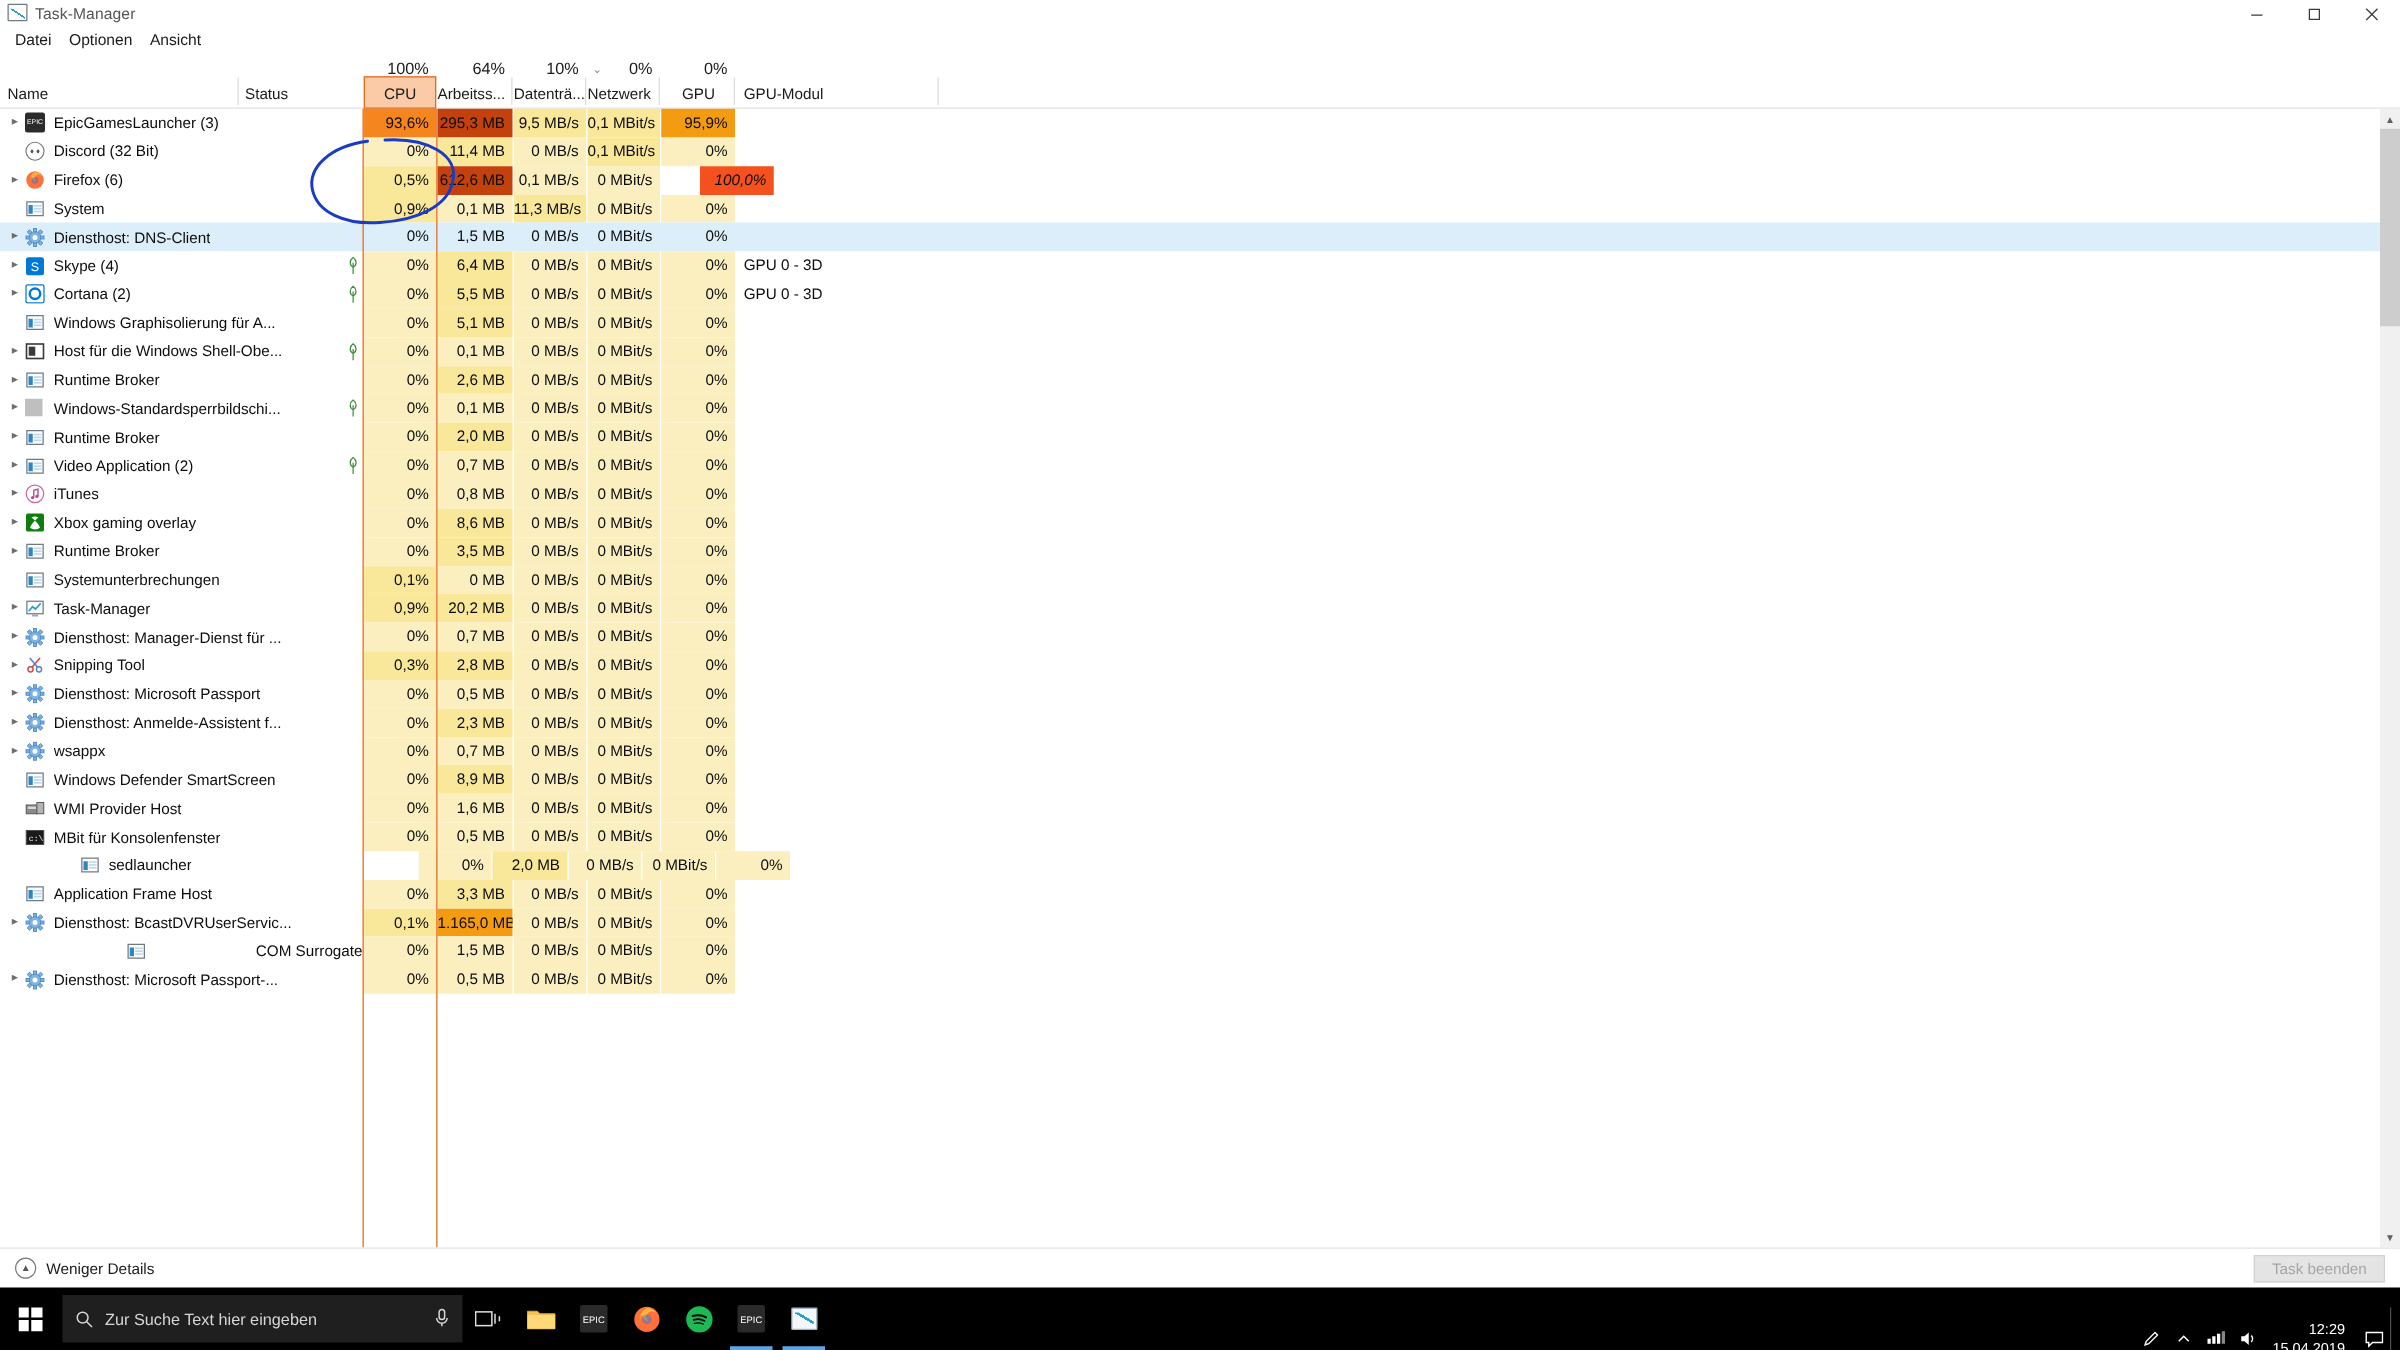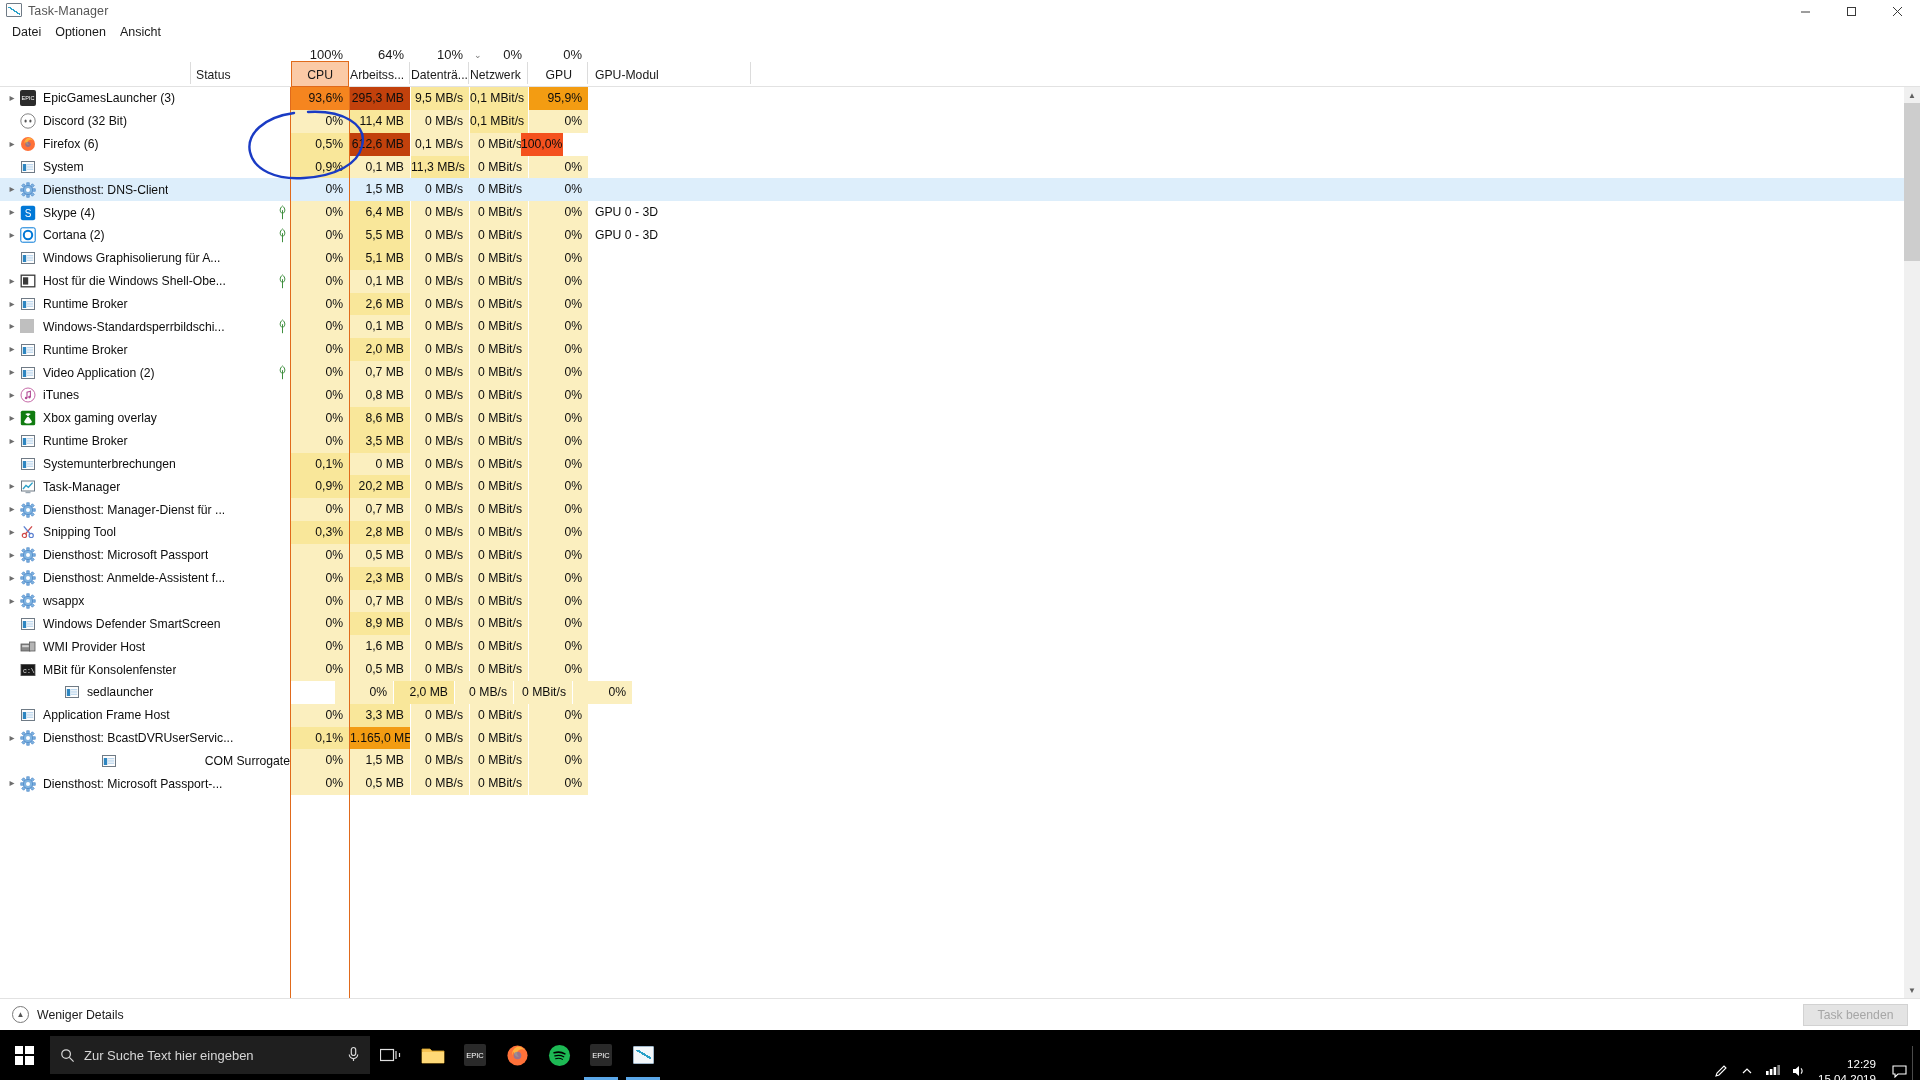--- a/index.html
+++ b/index.html
@@ -305,20 +305,24 @@
   <div class="menubar">
     <div class="mi">Datei</div>
     <div class="mi">Optionen</div>
     <div class="mi">Ansicht</div>
   </div>
 
 
   <div class="tablewrap">
 
     <div class="thead">
+      <div class="hcell left" style="left:0; width:190px;">
+        <div class="hnum">&nbsp;</div>
+        <div class="hlabel">Name</div>
+      </div>
       <div class="hcell left" style="left:190px; width:100px;">
         <div class="hnum">&nbsp;</div>
         <div class="hlabel">Status</div>
         <div class="hsep" style="left:0; right:auto;"></div>
       </div>
 
       <div class="hcell" style="left:291px; width:58px;">
         <div class="hnum" style="opacity:0">x</div>
         <div class="hlabel" style="position:relative; z-index:3;">CPU</div>
       </div>
@@ -399,21 +403,21 @@
                 <circle cx="12" cy="12" r="10.5" fill="#ff7139"></circle>
                 <path d="M12 2.5a9.5 9.5 0 0 1 8.3 4.9c-2-2.3-5-2.4-7-0.9c-2.6 2-2 5.4 0.4 6.8c-3.4 0.4-5.6-2-5.4-5.2c-1.6 1.5-2.3 3.9-1.6 6.2A9.5 9.5 0 0 1 12 2.5z" fill="#ffb13d"></path>
                 <circle cx="12" cy="12.5" r="4" fill="#3c6fd0" opacity="0.5"></circle>
               </svg></span>
             <span class="pname">Firefox (6)</span>
           </div>
           <div class="cell num h1" style="position: absolute; left: 291px; width: 58px; top: 0px;">0,5%</div>
           <div class="cell num h2" style="position: absolute; left: 350px; width: 60px; top: 0px;">612,6 MB</div>
           <div class="cell num h0b" style="position: absolute; left: 411px; width: 58px; top: 0px;">0,1 MB/s</div>
           <div class="cell num h0b" style="position: absolute; left: 470px; width: 58px; top: 0px;">0 MBit/s</div>
-          <div class="cell num hC" style="position: absolute; left: 521px; width: 42px; top: 0px;">100,0%</div>
+          <div class="cell num hC" style="position: absolute; left: 560px; width: 59px; top: 0px; font-style: italic;">100,0%</div>
           <div class="cell txt" style="position: absolute; left: 589px; width: 162px; top: 0px;"></div>
           <div class="cell txt" style="position: absolute; left: 190px; width: 100px; top: 0px;"></div>
         </div>
         <div class="row" style="position: relative;">
           <div class="namecell" style="position: absolute; left: 0px; top: 0px; width: 290px;">
             <span class="chev empty">▸</span>
             <span class="picon"><svg width="16" height="16" viewBox="0 0 16 16">
                 <rect x="1.5" y="2.5" width="13" height="11" fill="#fdfdfd" stroke="#6f7a85" stroke-width="1"></rect>
                 <rect x="2.8" y="5" width="3.4" height="7" fill="#2e86c1"></rect>
                 <rect x="7" y="5" width="6.2" height="1.3" fill="#bdd7ee"></rect>

